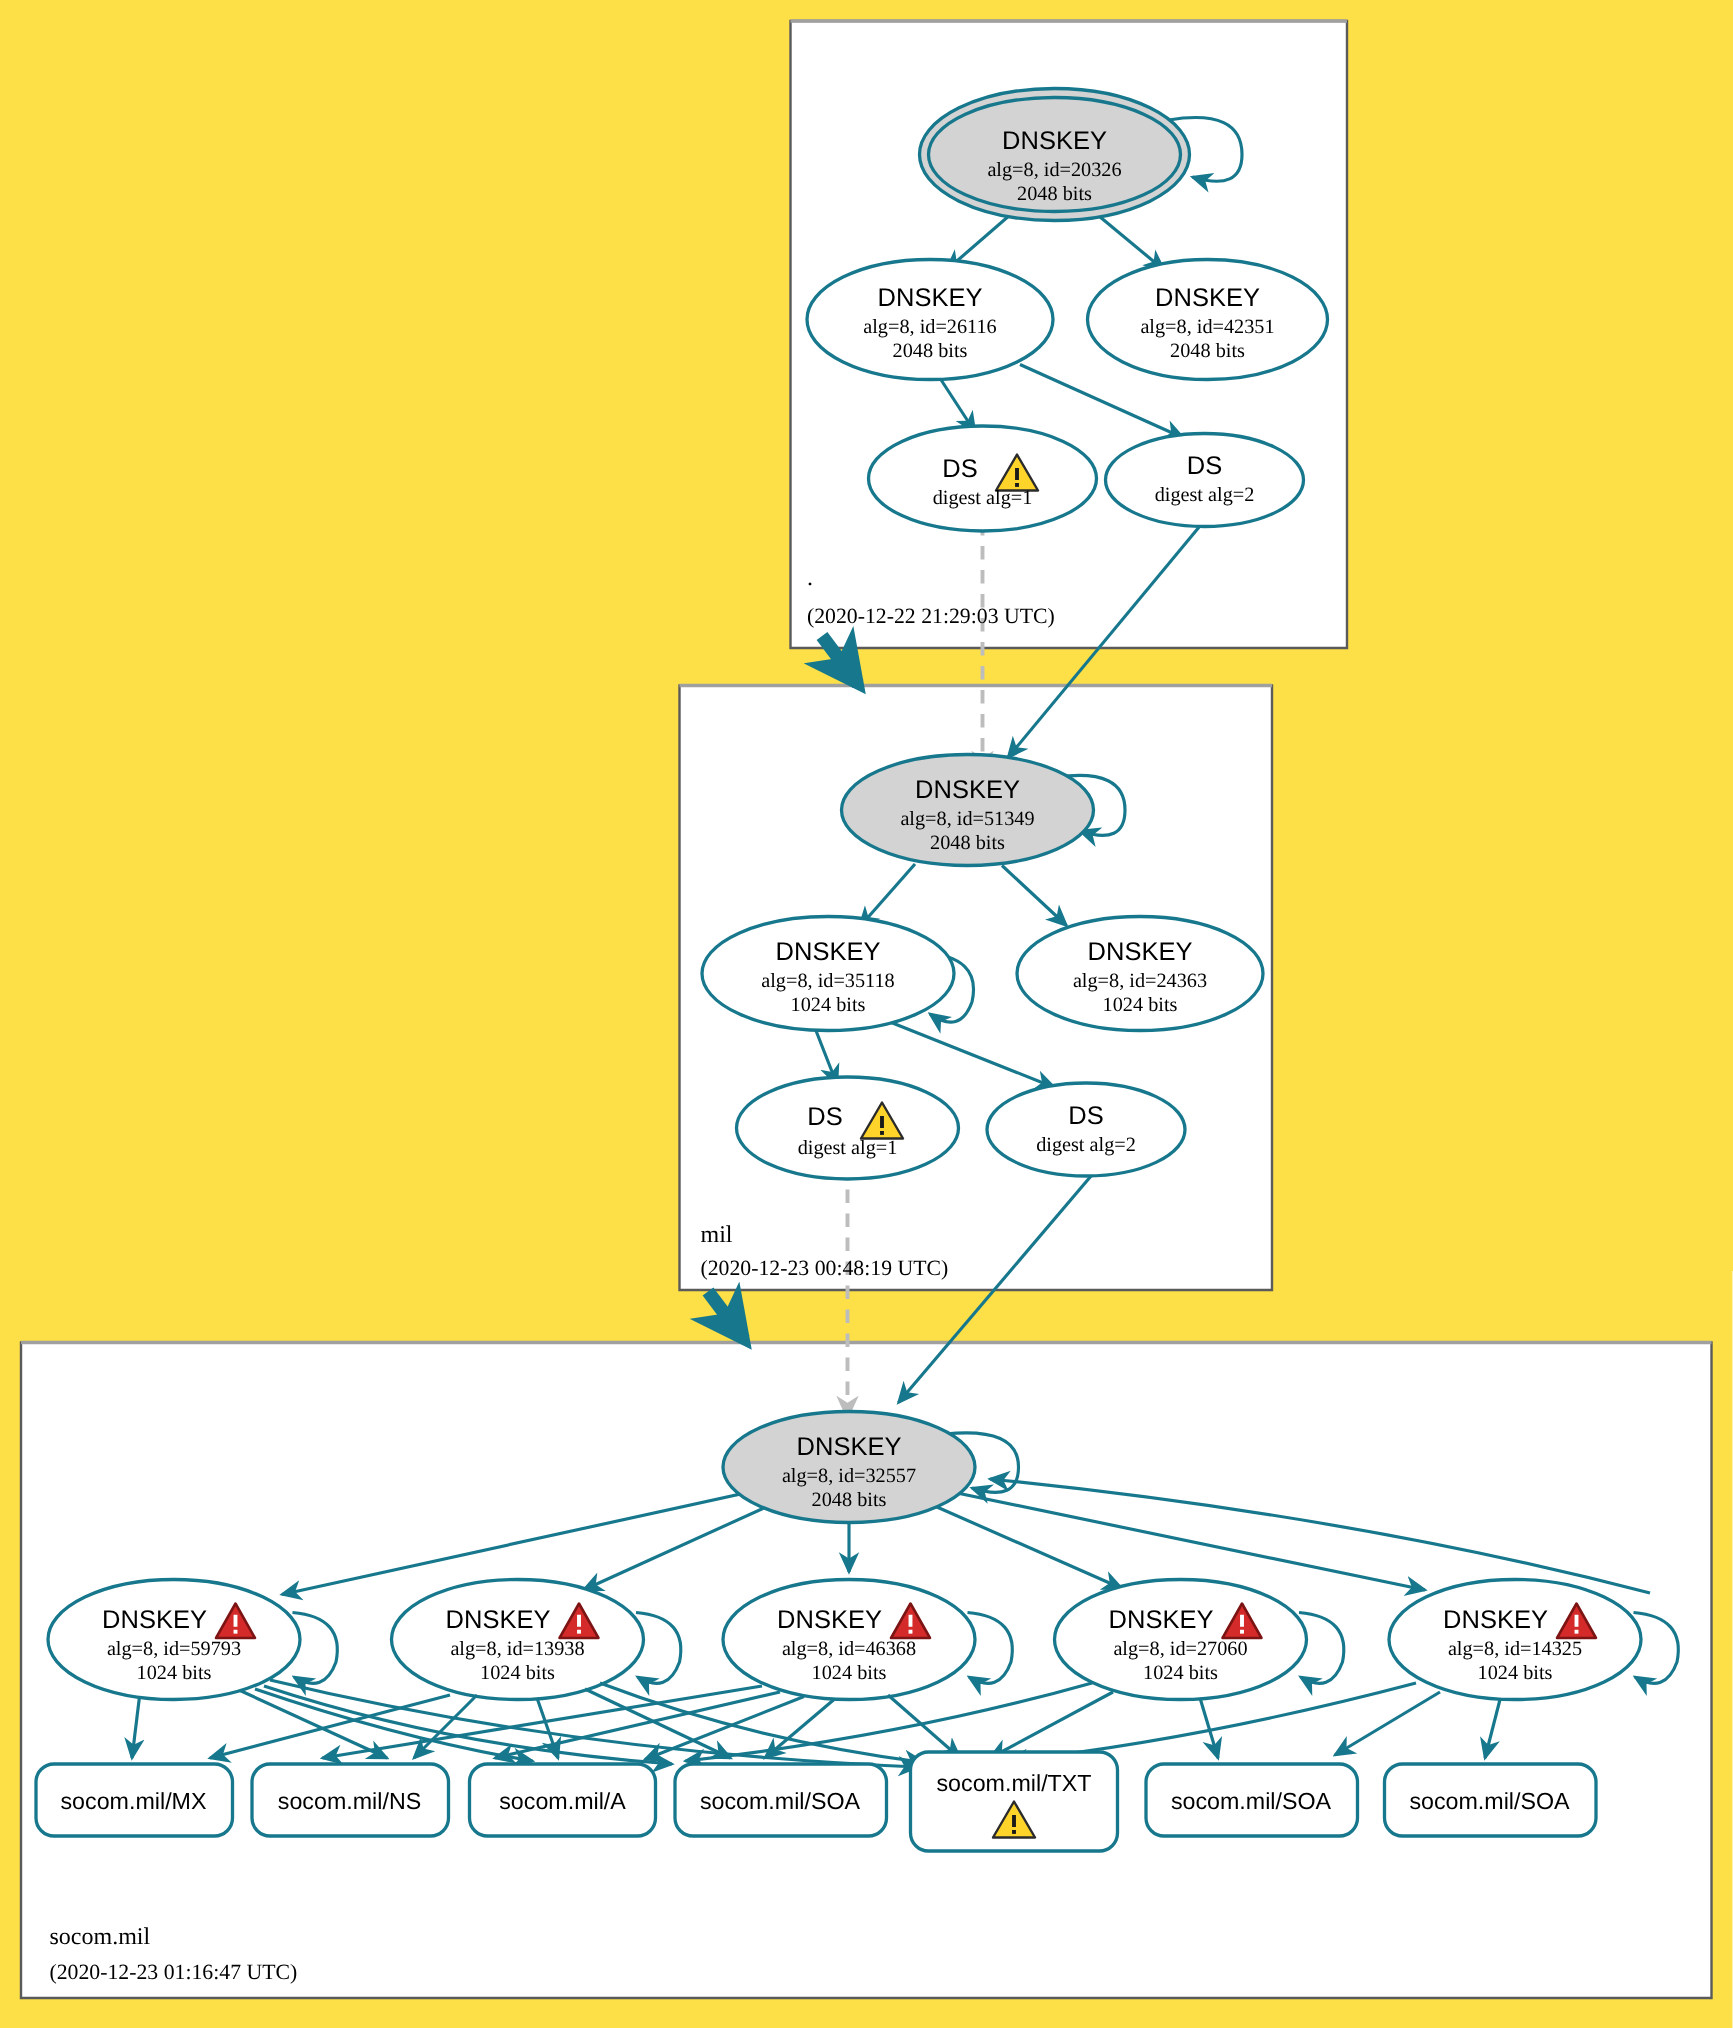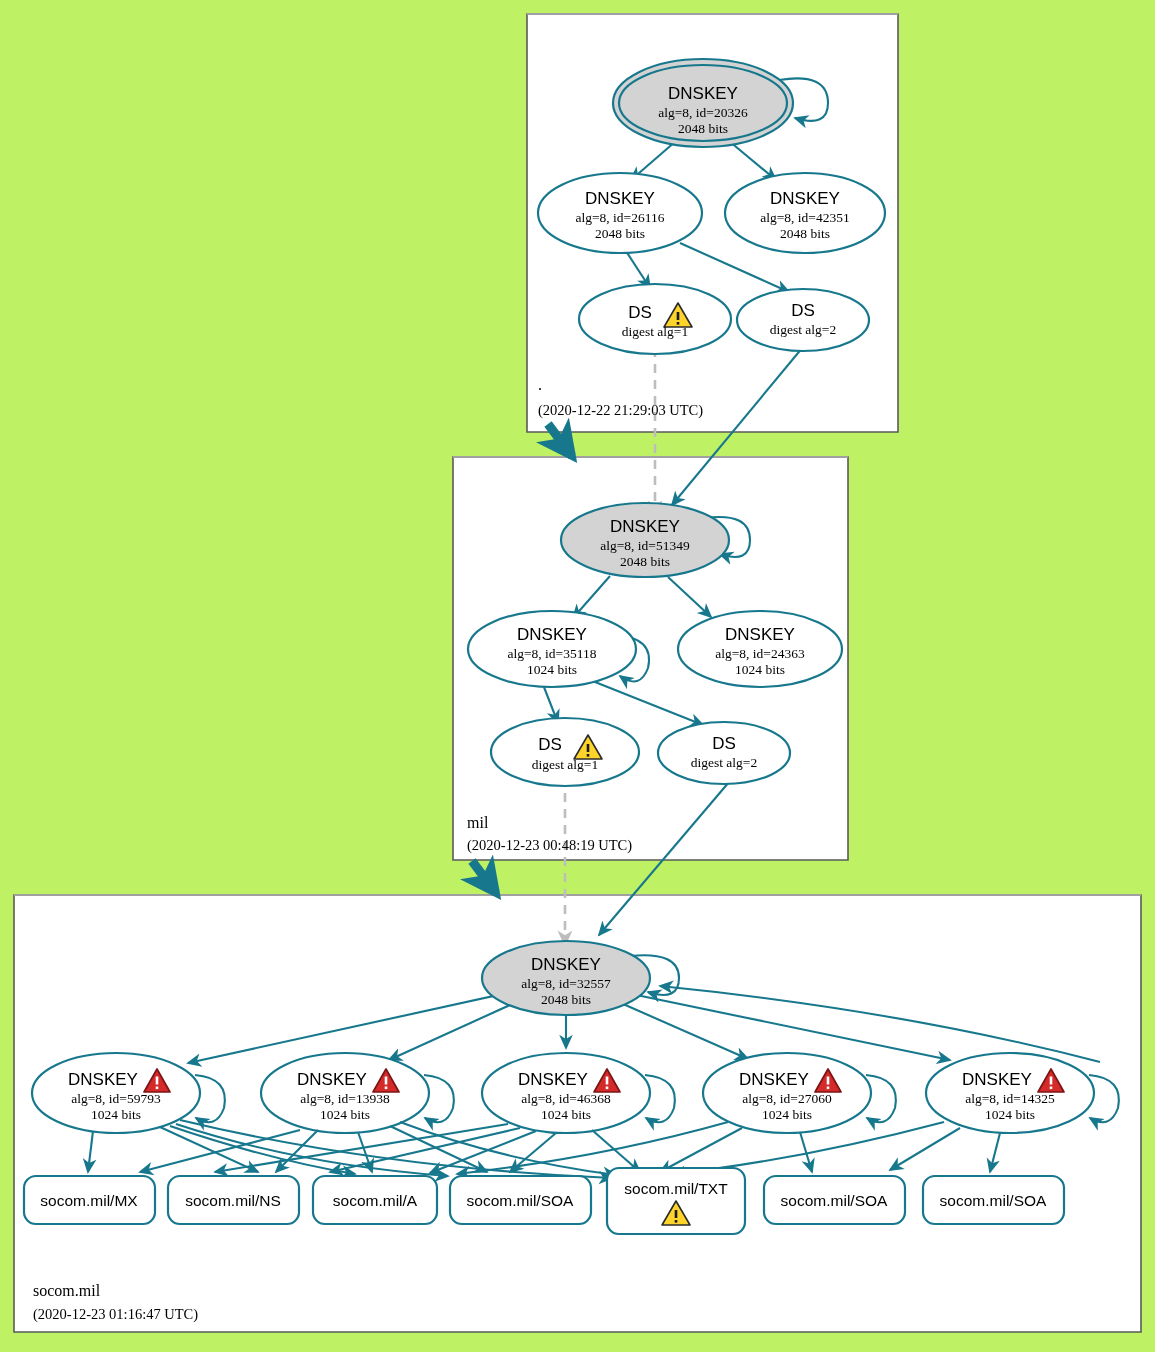--- a/index.html
+++ b/index.html
@@ -4,21 +4,21 @@
 <style>
   html, body {
     margin: 0;
     padding: 0;
     background: #ffffff;
   }
   #canvas {
     position: relative;
     width: 1155px;
     height: 1352px;
-    background: #bef264;
+    background: #fde047;
     font-family: "Liberation Sans", sans-serif;
     overflow: hidden;
   }
   svg.graph {
     position: absolute;
     top: 0;
     left: 0;
     width: 1155px;
     height: 1352px;
   }

